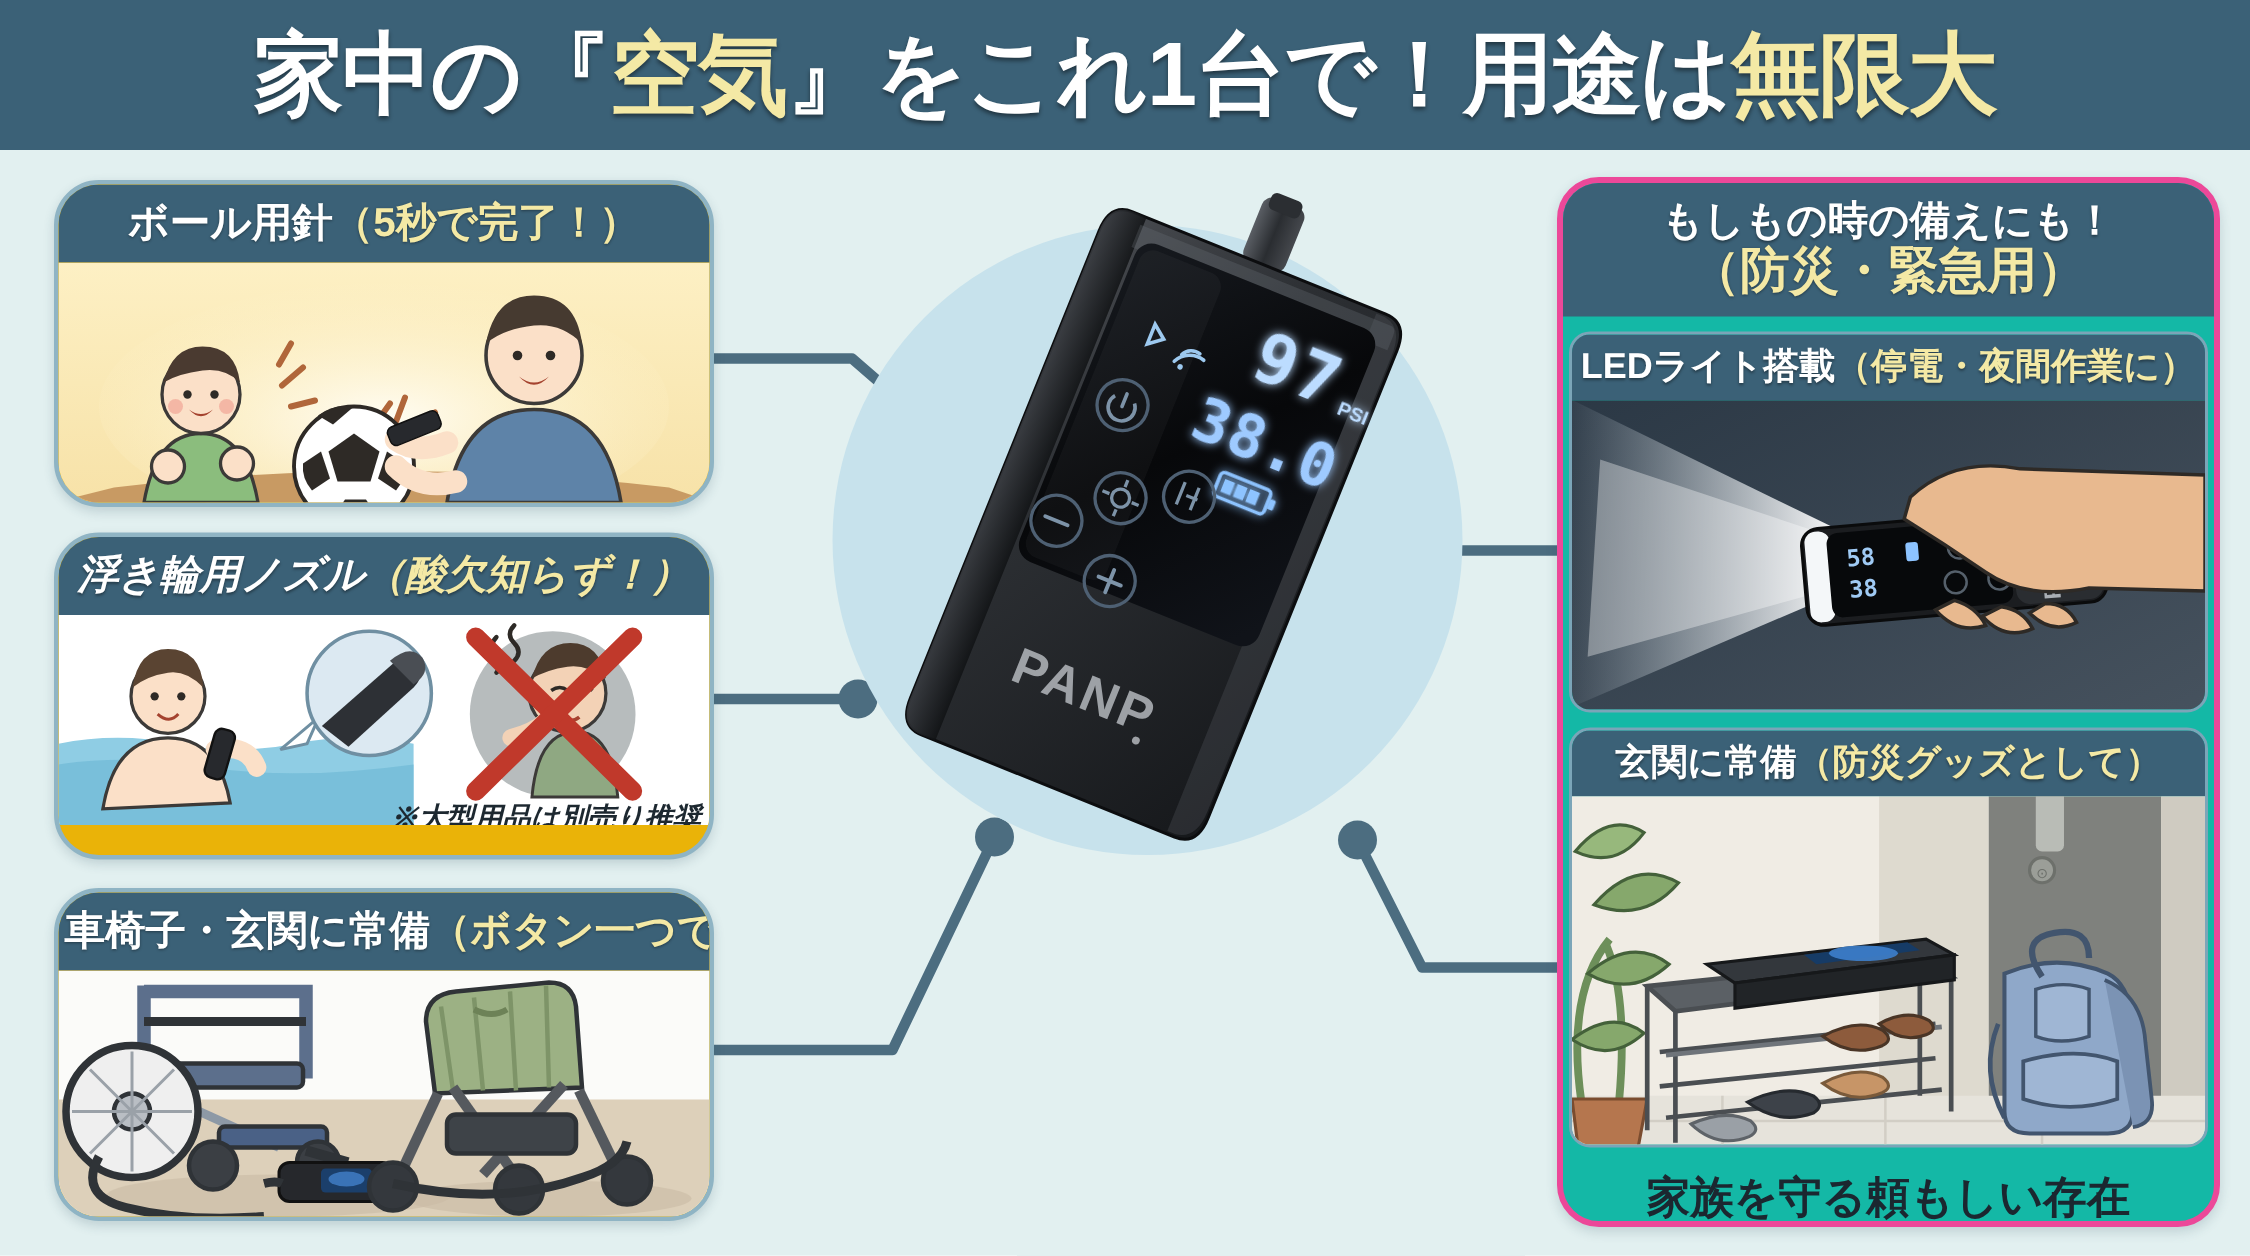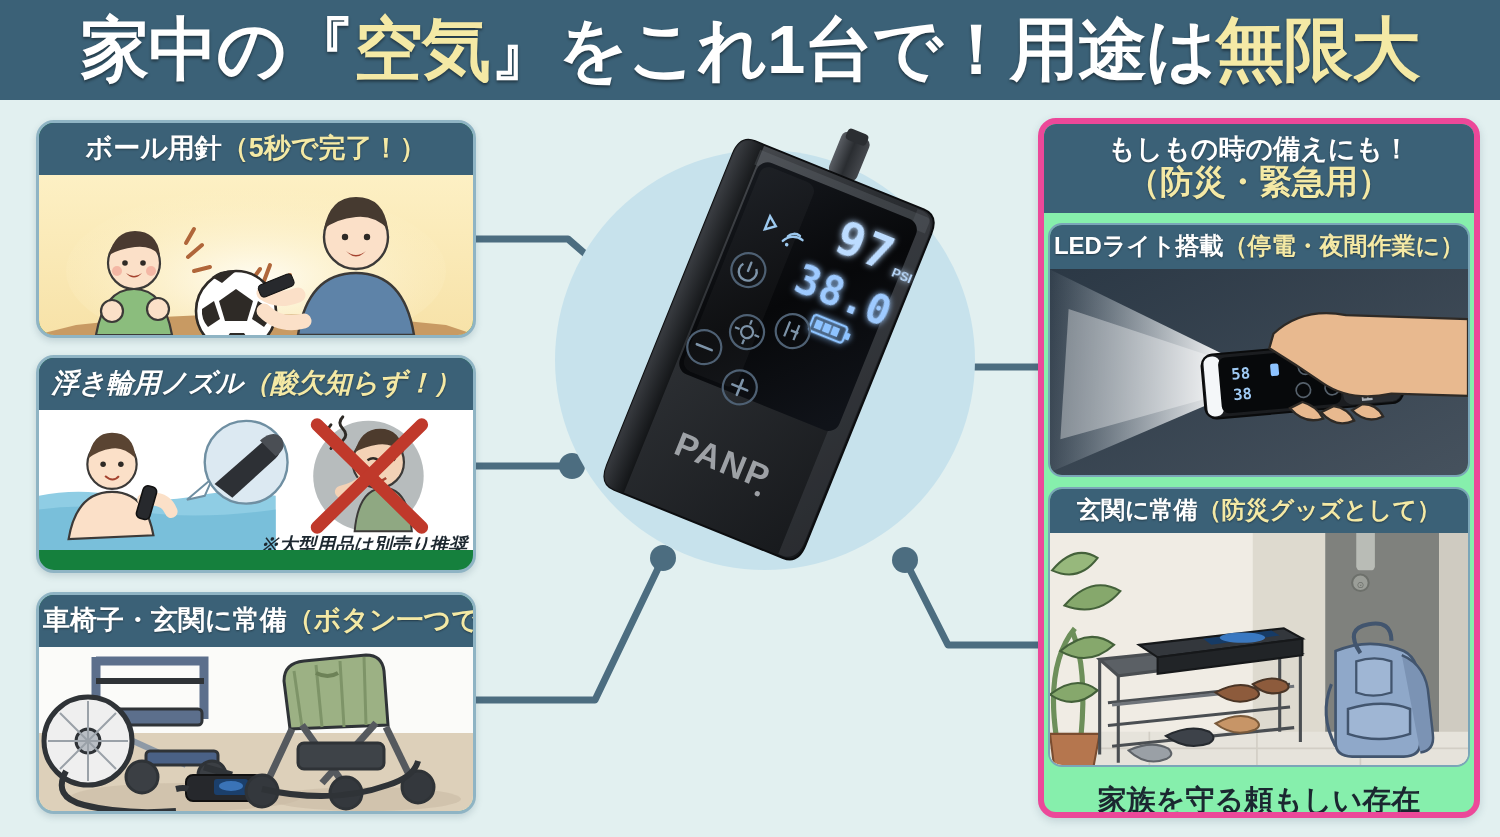--- a/index.html
+++ b/index.html
@@ -13,32 +13,32 @@
     background: #e2f0f0;
   }
 
   
   .title-bar {
     position: absolute; left: 0; top: 0; width: 1500px; height: 100px;
     background: #3b6177;
     display: flex; align-items: center; justify-content: center;
   }
   .title-text {
-    font-size: 69px; font-weight: 700; letter-spacing: -1px;
+    font-size: 60px; font-weight: 700; letter-spacing: -1px;
     color: #ffffff; white-space: nowrap;
     text-shadow: 0 2px 3px rgba(0,0,0,.45);
   }
   .title-text .hl { color: #f4e9a5; }
 
   
   .card {
     position: absolute;
-    background: #15803d;
+    background: #eab308;
     border: 3px solid #8fb4c4;
-    border-radius: 18px;
+    border-radius: 30px;
     overflow: hidden;
     box-shadow: 0 3px 7px rgba(40,70,90,.18);
   }
   .card-head {
     background: #3b6177;
     color: #ffffff;
     font-size: 27px; font-weight: 700;
     text-align: center;
     padding: 7px 4px 9px;
     white-space: nowrap;
@@ -51,22 +51,22 @@
   #card-ball   { left: 36px;  top: 120px; width: 440px; height: 218px; }
   #card-ring   { left: 36px;  top: 355px; width: 440px; height: 218px; font-style: italic; }
   #card-chair  { left: 36px;  top: 592px; width: 440px; height: 222px; }
   #card-ball .card-body   { height: 160px; }
   #card-ring .card-body   { height: 140px; }
   #card-chair .card-body  { height: 164px; }
 
   
   #panel-emergency {
     position: absolute; left: 1038px; top: 118px; width: 442px; height: 700px;
-    background: #86efac;
-    border: 6px solid #ec4899; border-radius: 18px; overflow: hidden;
+    background: #14b8a6;
+    border: 4px solid #ec4899; border-radius: 28px; overflow: hidden;
     box-shadow: 0 3px 8px rgba(40,70,90,.18);
   }
   #panel-emergency > .card-head {
     font-size: 27px; line-height: 1.12; padding: 10px 4px 12px; white-space: normal;
   }
   #panel-emergency > .card-head .sub { display: block; font-size: 33px; }
   .panel-inner { padding: 10px 4px 8px; }
   .sub-card {
     position: relative; border: 2px solid #7ba5b8; border-radius: 14px;
     overflow: hidden; margin-bottom: 10px;

